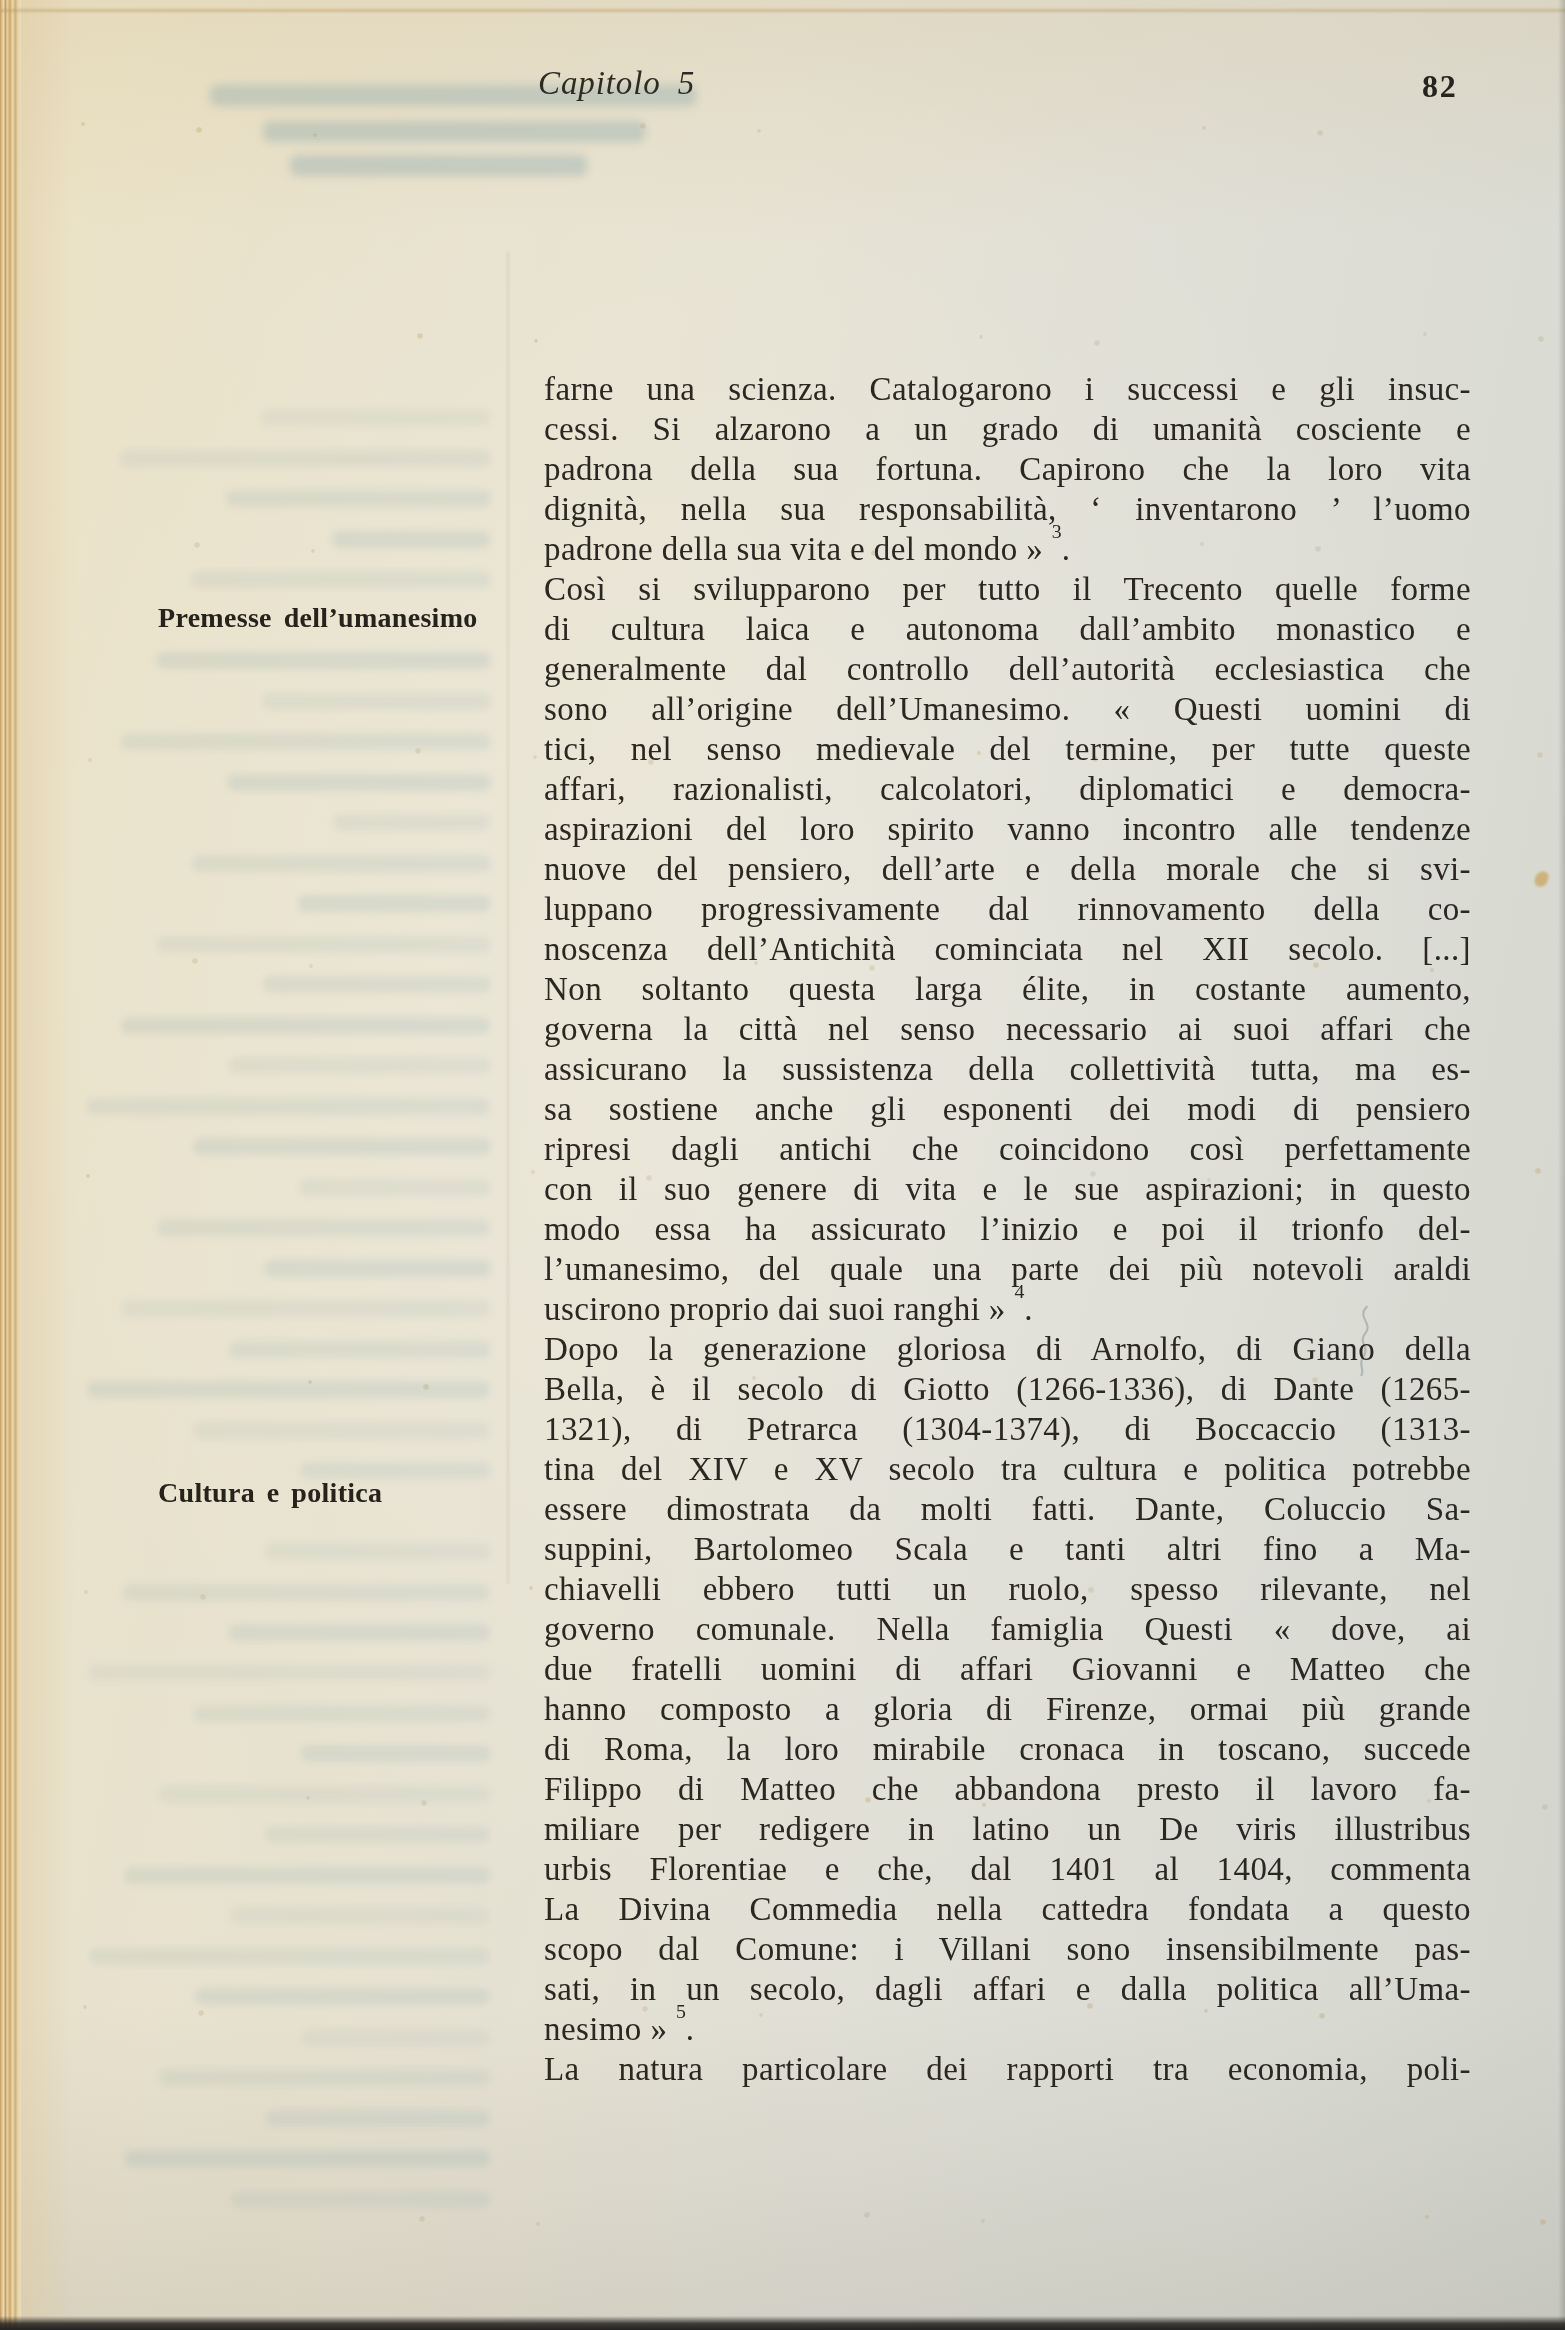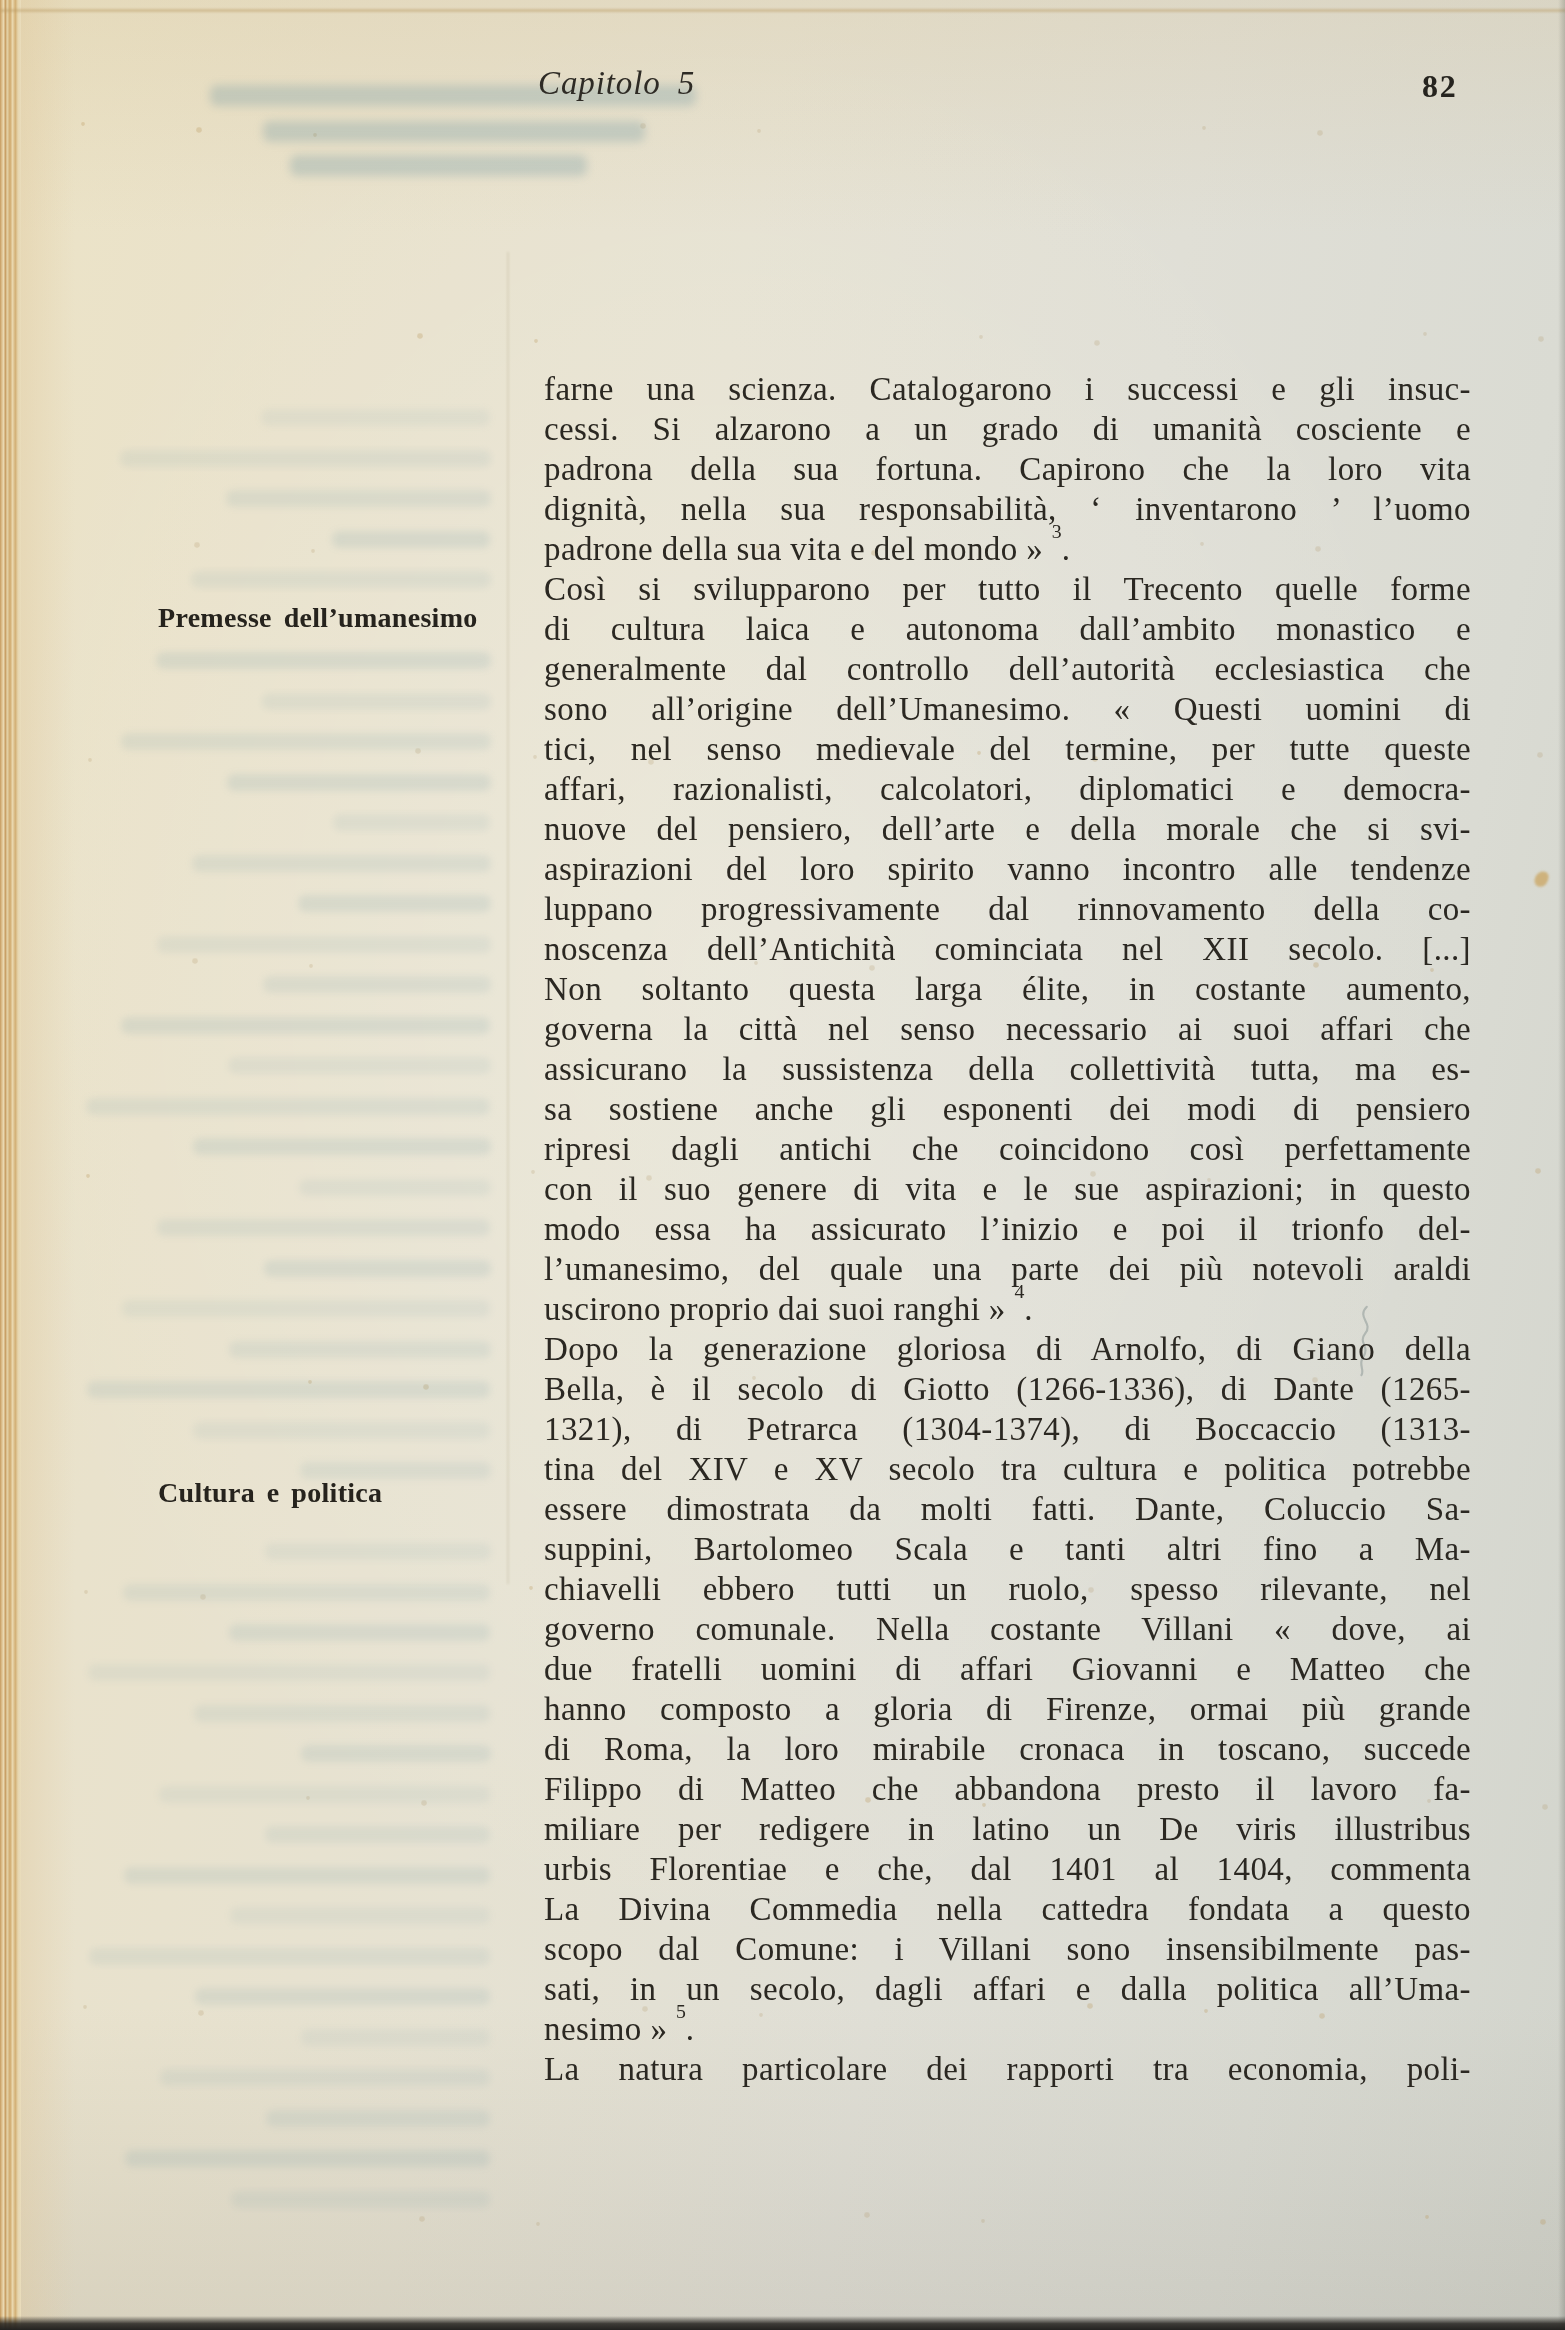--- a/index.html
+++ b/index.html
@@ -161,41 +161,41 @@
       <div class="body-line just"><span>cessi. Si alzarono a un grado di umanità cosciente e</span></div>
       <div class="body-line just"><span>padrona della sua fortuna. Capirono che la loro vita</span></div>
       <div class="body-line just"><span>dignità, nella sua responsabilità, ‘ inventarono ’ l’uomo</span></div>
       <div class="body-line"><span>padrone della sua vita e del mondo » </span><sup>3</sup><span>.</span></div>
       <div class="body-line just"><span>Così si svilupparono per tutto il Trecento quelle forme</span></div>
       <div class="body-line just"><span>di cultura laica e autonoma dall’ambito monastico e</span></div>
       <div class="body-line just"><span>generalmente dal controllo dell’autorità ecclesiastica che</span></div>
       <div class="body-line just"><span>sono all’origine dell’Umanesimo. « Questi uomini di</span></div>
       <div class="body-line just"><span>tici, nel senso medievale del termine, per tutte queste</span></div>
       <div class="body-line just"><span>affari, razionalisti, calcolatori, diplomatici e democra-</span></div>
+      <div class="body-line just"><span>aspirazioni del loro spirito vanno incontro alle tendenze</span></div>
       <div class="body-line just"><span>nuove del pensiero, dell’arte e della morale che si svi-</span></div>
-      <div class="body-line just"><span>aspirazioni del loro spirito vanno incontro alle tendenze</span></div>
       <div class="body-line just"><span>luppano progressivamente dal rinnovamento della co-</span></div>
       <div class="body-line just"><span>noscenza dell’Antichità cominciata nel XII secolo. [...]</span></div>
       <div class="body-line just"><span>Non soltanto questa larga </span><span class="em">élite</span><span>, in costante aumento,</span></div>
       <div class="body-line just"><span>governa la città nel senso necessario ai suoi affari che</span></div>
       <div class="body-line just"><span>assicurano la sussistenza della collettività tutta, ma es-</span></div>
       <div class="body-line just"><span>sa sostiene anche gli esponenti dei modi di pensiero</span></div>
       <div class="body-line just"><span>ripresi dagli antichi che coincidono così perfettamente</span></div>
       <div class="body-line just"><span>con il suo genere di vita e le sue aspirazioni; in questo</span></div>
       <div class="body-line just"><span>modo essa ha assicurato l’inizio e poi il trionfo del-</span></div>
       <div class="body-line just"><span>l’umanesimo, del quale una parte dei più notevoli araldi</span></div>
       <div class="body-line"><span>uscirono proprio dai suoi ranghi » </span><sup>4</sup><span>.</span></div>
       <div class="body-line just"><span>Dopo la generazione gloriosa di Arnolfo, di Giano della</span></div>
       <div class="body-line just"><span>Bella, è il secolo di Giotto (1266-1336), di Dante (1265-</span></div>
       <div class="body-line just"><span>1321), di Petrarca (1304-1374), di Boccaccio (1313-</span></div>
       <div class="body-line just"><span>tina del XIV e XV secolo tra cultura e politica potrebbe</span></div>
       <div class="body-line just"><span>essere dimostrata da molti fatti. Dante, Coluccio Sa-</span></div>
       <div class="body-line just"><span>suppini, Bartolomeo Scala e tanti altri fino a Ma-</span></div>
       <div class="body-line just"><span>chiavelli ebbero tutti un ruolo, spesso rilevante, nel</span></div>
-      <div class="body-line just"><span>governo comunale. Nella costante Villani « dove, ai</span></div>
+      <div class="body-line just"><span>governo comunale. Nella famiglia Questi « dove, ai</span></div>
       <div class="body-line just"><span>due fratelli uomini di affari Giovanni e Matteo che</span></div>
       <div class="body-line just"><span>hanno composto a gloria di Firenze, ormai più grande</span></div>
       <div class="body-line just"><span>di Roma, la loro mirabile cronaca in toscano, succede</span></div>
       <div class="body-line just"><span>Filippo di Matteo che abbandona presto il lavoro fa-</span></div>
       <div class="body-line just"><span>miliare per redigere in latino un </span><span class="em">De viris illustribus</span></div>
       <div class="body-line just"><span class="em">urbis Florentiae</span><span> e che, dal 1401 al 1404, commenta</span></div>
       <div class="body-line just"><span class="em">La Divina Commedia</span><span> nella cattedra fondata a questo</span></div>
       <div class="body-line just"><span>scopo dal Comune: i Villani sono insensibilmente pas-</span></div>
       <div class="body-line just"><span>sati, in un secolo, dagli affari e dalla politica all’Uma-</span></div>
       <div class="body-line"><span>nesimo » </span><sup>5</sup><span>.</span></div>

